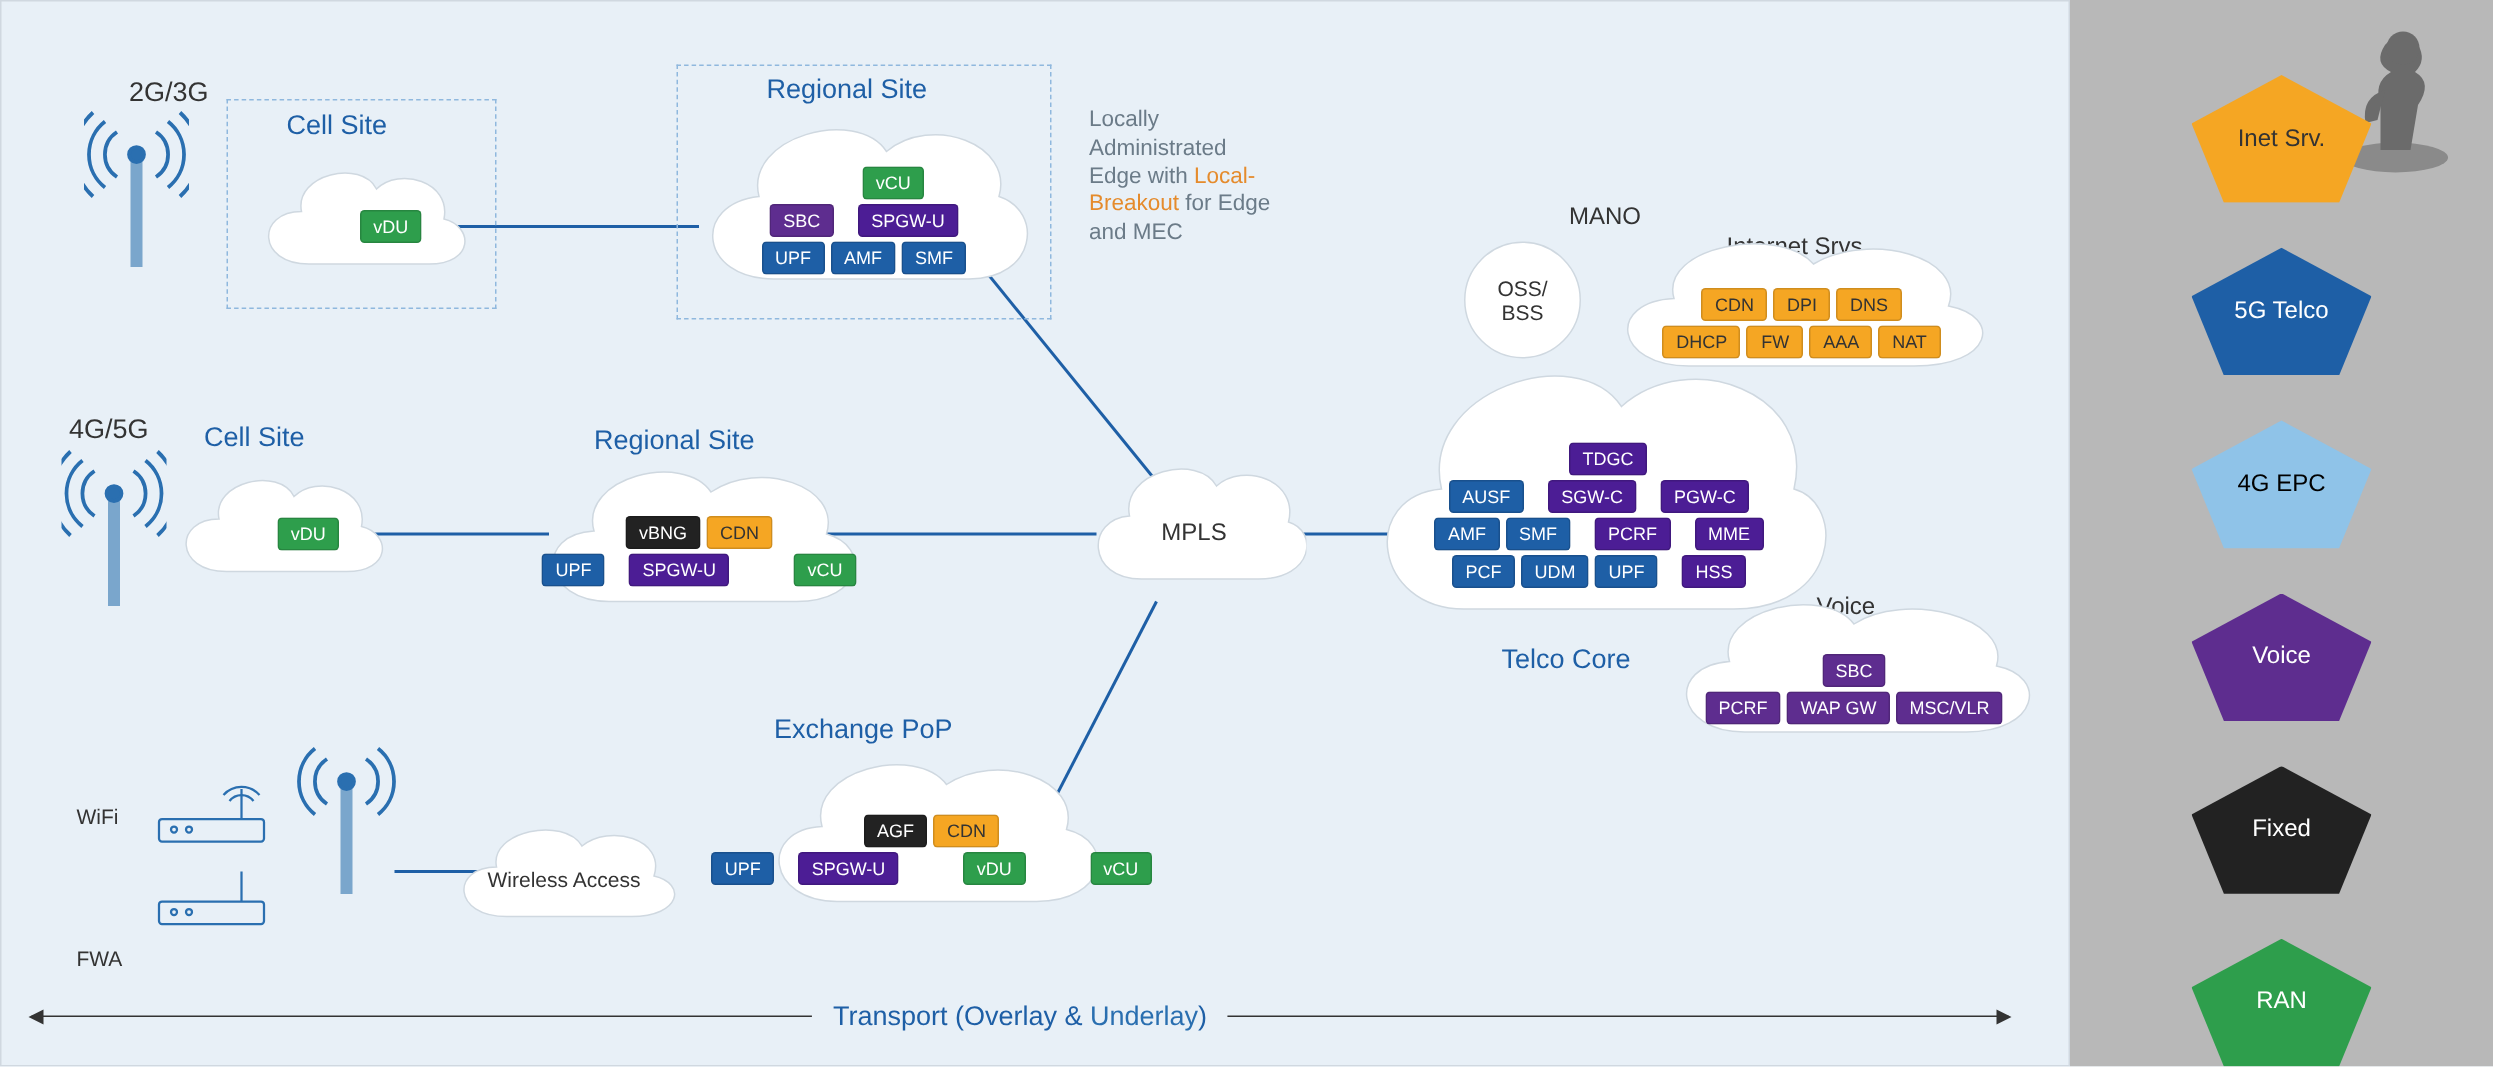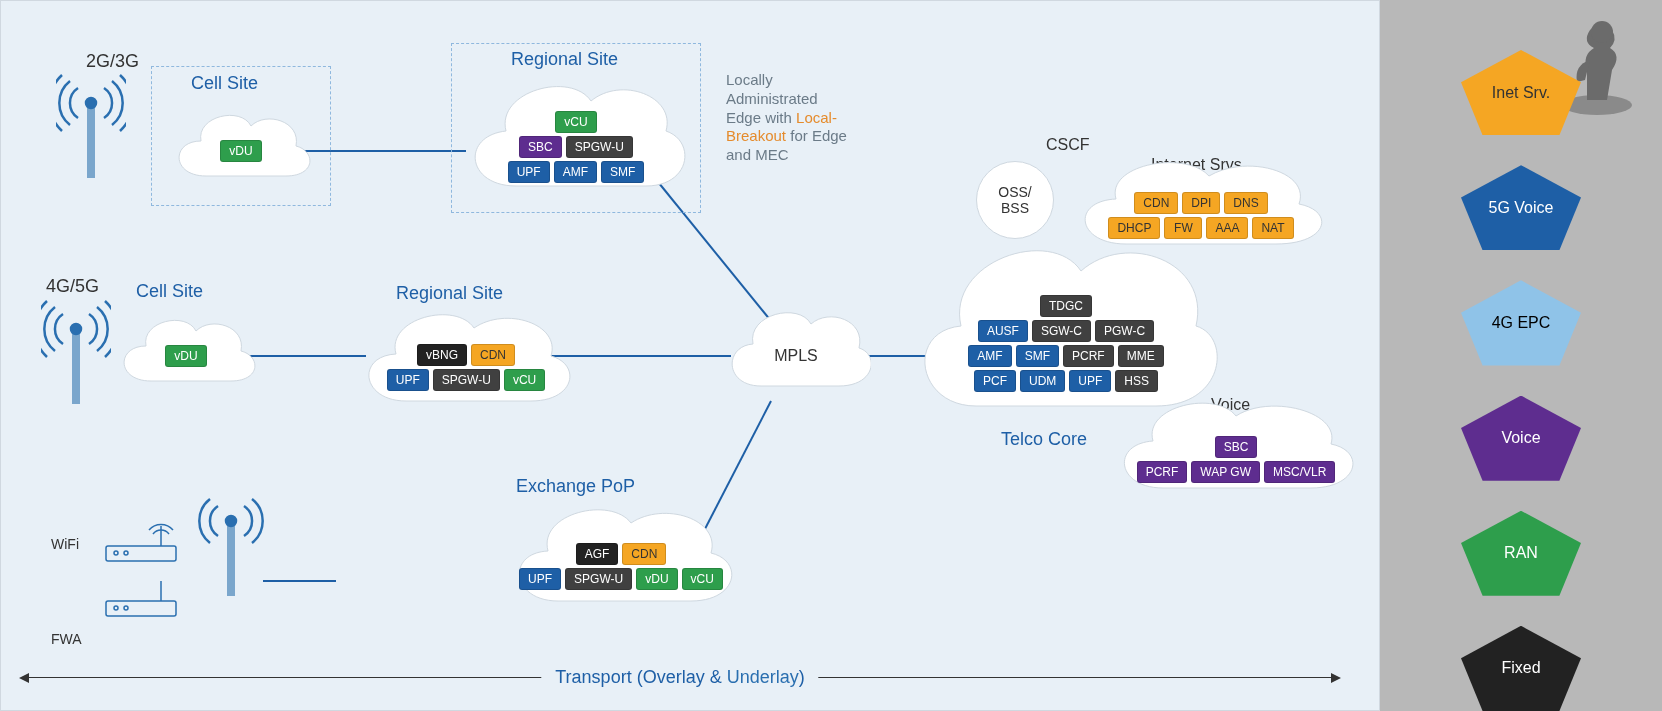--- a/index.html
+++ b/index.html
@@ -69,23 +69,23 @@
   .chip {
     padding:3px 8px;
     font-size:12px;
     color:#fff;
     border-radius:3px;
     white-space:nowrap;
     min-width:38px;
     text-align:center;
     border:1px solid rgba(0,0,0,0.15);
   }
-  .c-green  { background:#2e9e4c; }
+  .c-green  { background:#2e9e4c;margin-left:39px; }
   .c-purple { background:#5e2d8f; }
-  .c-lblue  { background:#404040; }
+  .c-lblue  { background:#4c1d95;margin-left:12px; }
   .c-blue   { background:#1e5fa6; }
   .c-orange { background:#f5a623; color:#333;text-align:center; }
   .c-black  { background:#222; }
 
   svg.lines { position:absolute; top:0; left:0; width:1380px; height:711px; pointer-events:none; }
 
   .edge-text { position:absolute; font-size:15px; color:#6b7b88; text-align:left; line-height:1.25; }
   .edge-text .hl { color:#e58b2c; }
 
   .antenna { position:absolute; }
@@ -257,20 +257,28 @@
       <rect x="31" y="35" width="8" height="70" fill="#7aa6cc" stroke="none"></rect>
       <circle cx="35" cy="30" r="5" fill="#2a6fb0"></circle>
       <path d="M22 15 A18 18 0 0 0 22 45"></path>
           <path d="M14 8 A28 28 0 0 0 14 52"></path>
       <path d="M48 15 A18 18 0 0 1 48 45"></path>
           <path d="M56 8 A28 28 0 0 1 56 52"></path>
     </g>
       </svg>
   </div>
 
+  <div class="cloud-wrap" style="left:295px; top:545px; width:160px; height:80px;">
+    <svg viewBox="0 0 160 80">
+        <path d="M42 65 C5 65 5 32 35 32 C30 8 80 -2 92 18 C110 3 148 13 140 38 C162 43 158 65 125 65 Z" fill="#fff" stroke="#cfd8e0"></path>
+      </svg>
+    <div class="cloud-content">
+        <span class="label black small" style="position:static;">Wireless Access</span>
+      </div>
+  </div>
 
   <div class="label" style="left:515px; top:475px;">Exchange PoP</div>
   <div class="cloud-wrap" style="left:505px; top:500px; width:230px; height:115px;">
     <svg viewBox="0 0 230 115">
         <path d="M52 100 C5 100 0 52 42 50 C32 12 105 -5 125 22 C158 0 215 18 205 52 C238 60 232 100 185 100 Z" fill="#fff" stroke="#cfd8e0"></path>
       </svg>
     <div class="cloud-content" style="padding-top:12px;">
       <div class="chip-row">
         <span class="chip c-black">AGF</span>
         <span class="chip c-orange">CDN</span>
@@ -286,21 +294,21 @@
 
   <div class="cloud-wrap" style="left:720px; top:305px; width:150px; height:100px;">
     <svg viewBox="0 0 150 100">
         <path d="M40 80 C3 80 3 40 32 38 C26 8 78 -4 90 18 C108 2 145 14 138 42 C158 48 155 80 118 80 Z" fill="#fff" stroke="#cfd8e0"></path>
       </svg>
     <div class="cloud-content">
         <span class="label black" style="position:static; font-size:16px;">MPLS</span>
       </div>
   </div>
 
-  <div class="label black" style="left:1045px; top:135px; font-size:16px;">CSCF</div>
+  <div class="label black" style="left:1045px; top:135px; font-size:16px;">MANO</div>
   <div style="position:absolute; left:975px; top:160px; width:78px; height:78px; border-radius:50%; background:#fff; border:1px solid #cfd8e0; display:flex; align-items:center; justify-content:center; text-align:center; font-size:14px; color:#333; white-space:pre-line;">OSS/
 BSS</div>
 
   <div class="label black" style="left:1150px; top:155px; font-size:16px;">Internet Srvs</div>
   <div class="cloud-wrap" style="left:1070px; top:155px; width:260px; height:100px;">
     <svg viewBox="0 0 260 100">
         <path d="M55 88 C5 88 0 45 45 43 C35 8 115 -6 138 20 C175 -2 240 15 228 48 C264 55 258 88 205 88 Z" fill="#fff" stroke="#cfd8e0"></path>
       </svg>
     <div class="cloud-content" style="padding-top:16px;">
       <div class="chip-row">
@@ -376,18 +384,18 @@
     <svg viewBox="0 0 90 110">
         <g fill="#6b6b6b">
       <ellipse cx="45" cy="95" rx="35" ry="10" fill="#8a8a8a"></ellipse>
       <path d="M35 90 L35 60 Q30 45 42 38 Q30 32 38 20 Q48 8 60 20 Q66 30 58 38 Q70 45 60 60 L55 90 Z"></path>
       <circle cx="50" cy="22" r="11"></circle>
       <path d="M38 50 Q22 55 25 72 L33 70 Z"></path>
     </g>
       </svg>
   </div>
   <div class="pentagon p-orange">Inet Srv.</div>
-  <div class="pentagon p-blue">5G Voice</div>
+  <div class="pentagon p-blue">5G Telco</div>
   <div class="pentagon p-lblue">4G EPC</div>
   <div class="pentagon p-purple">Voice</div>
+  <div class="pentagon p-black">Fixed</div>
   <div class="pentagon p-green">RAN</div>
-  <div class="pentagon p-black">Fixed</div>
 </div>
 
 </body></html>

